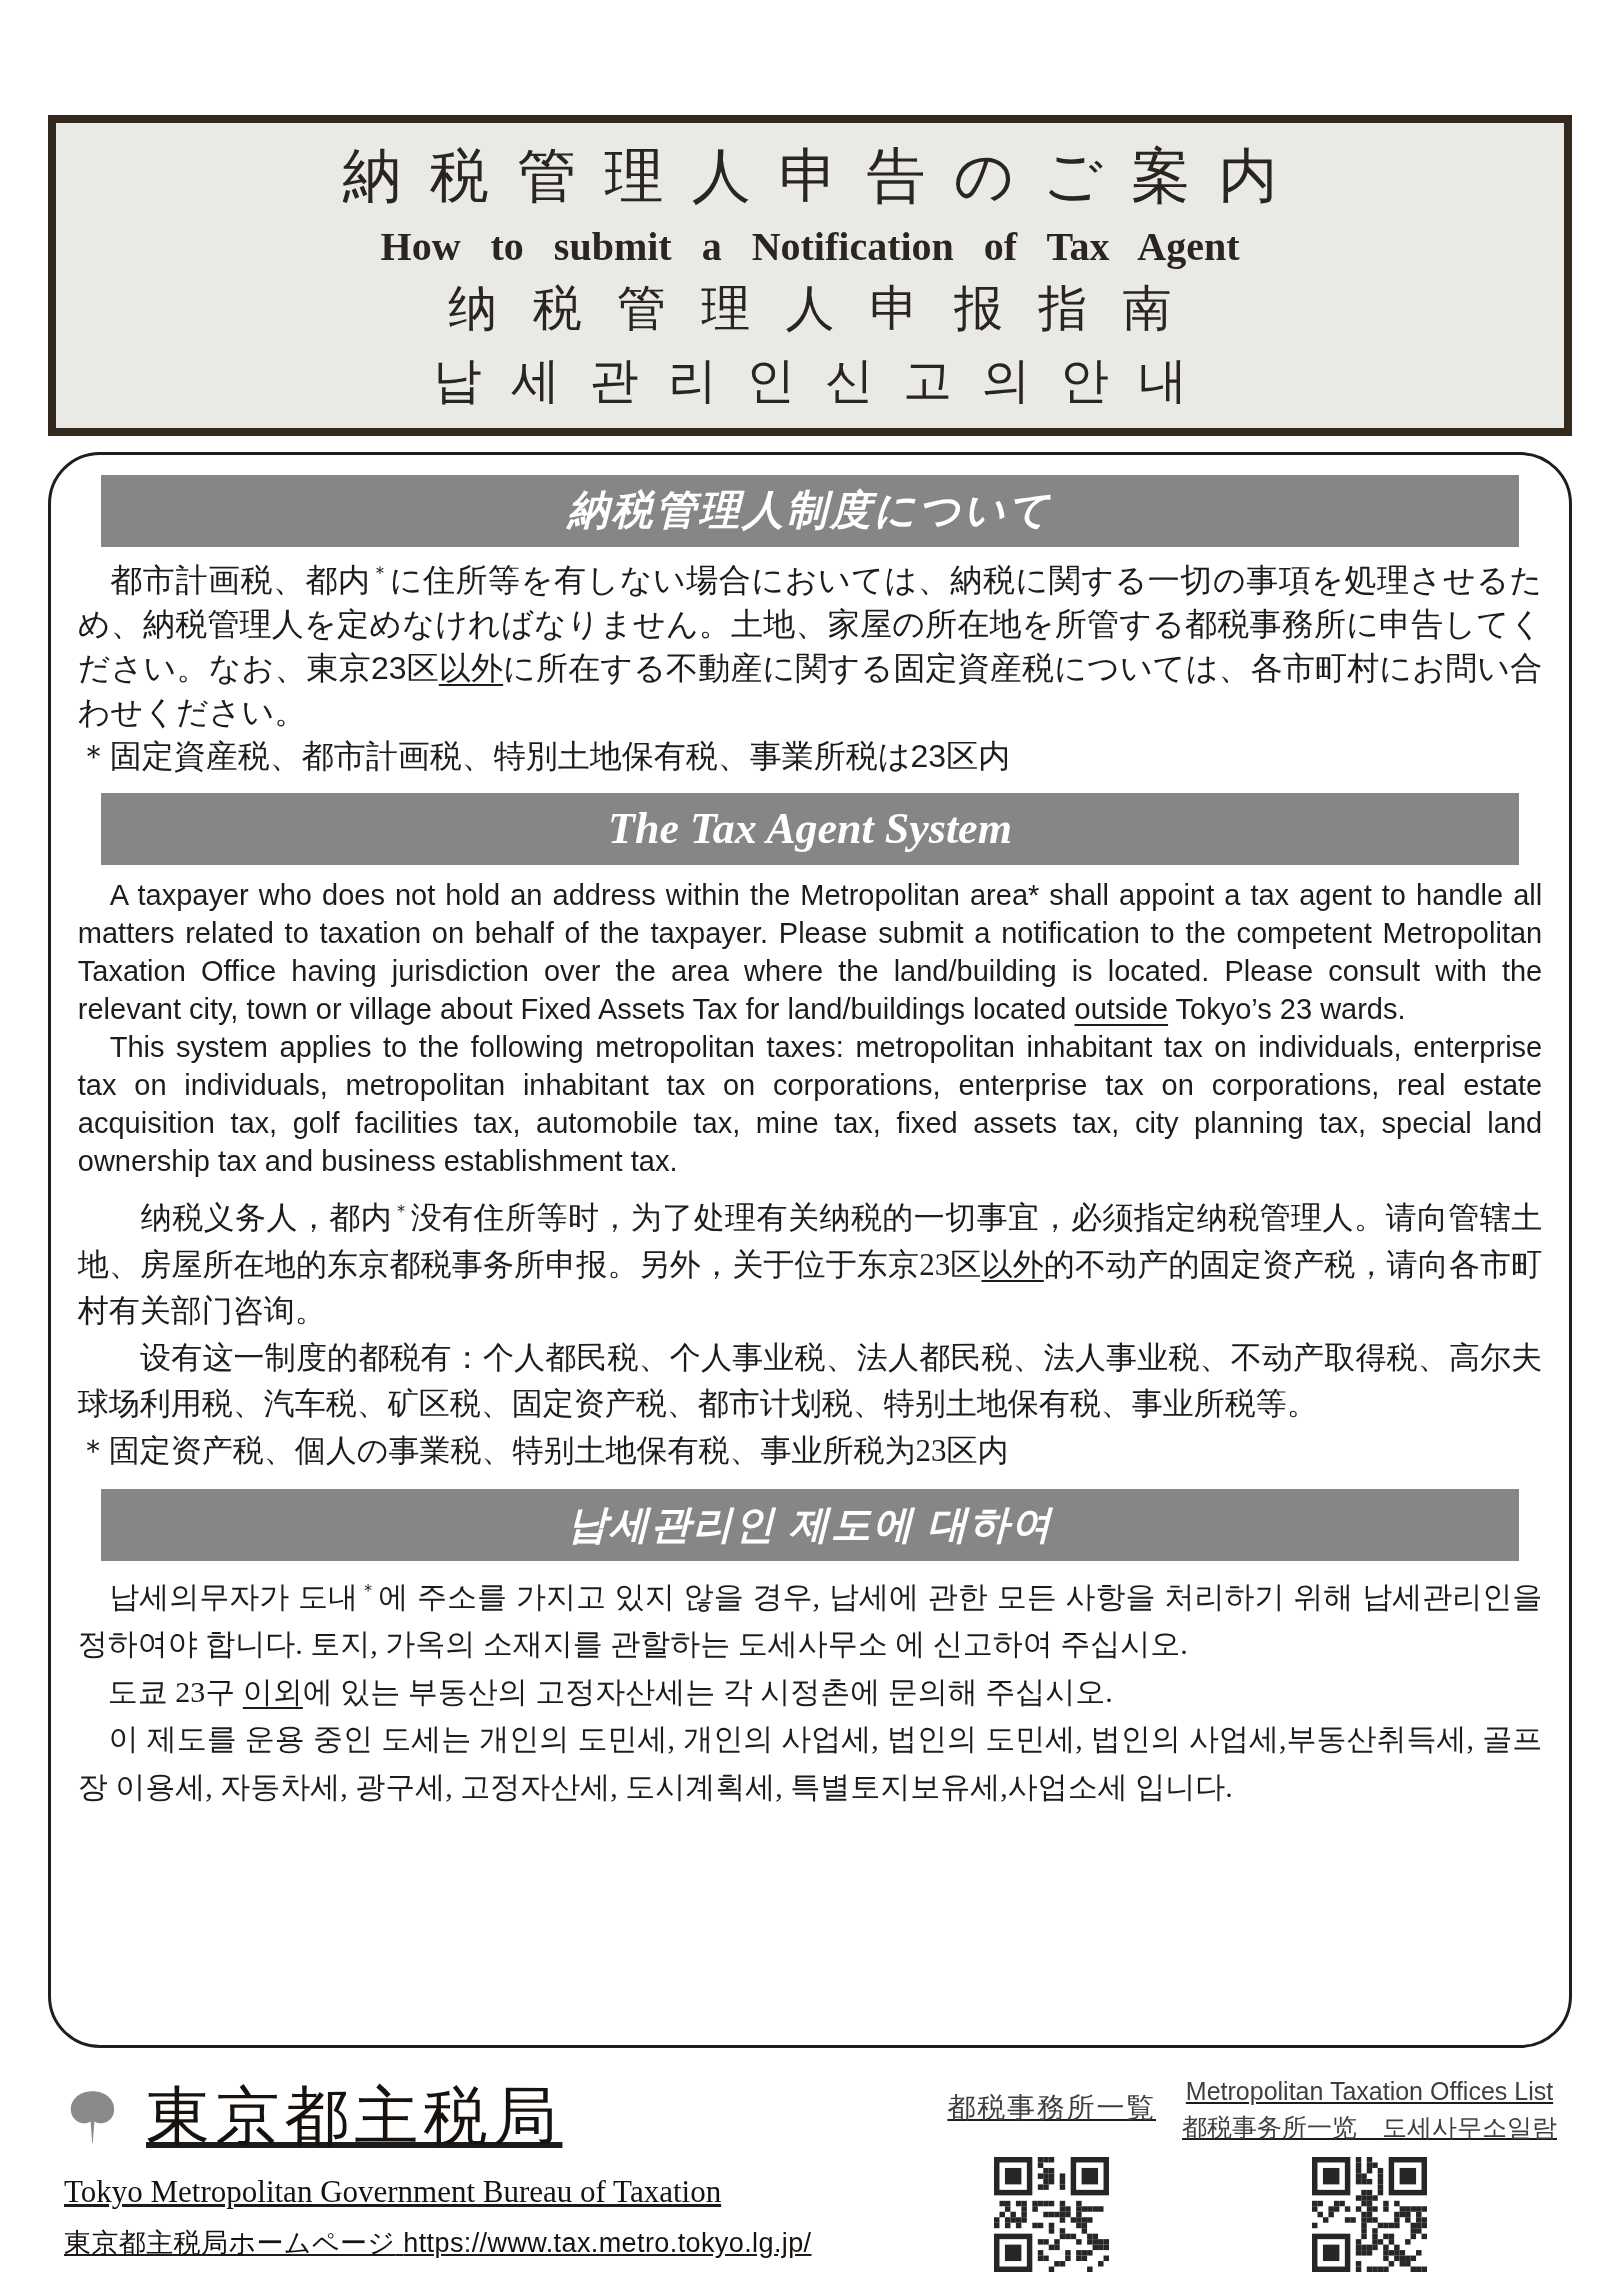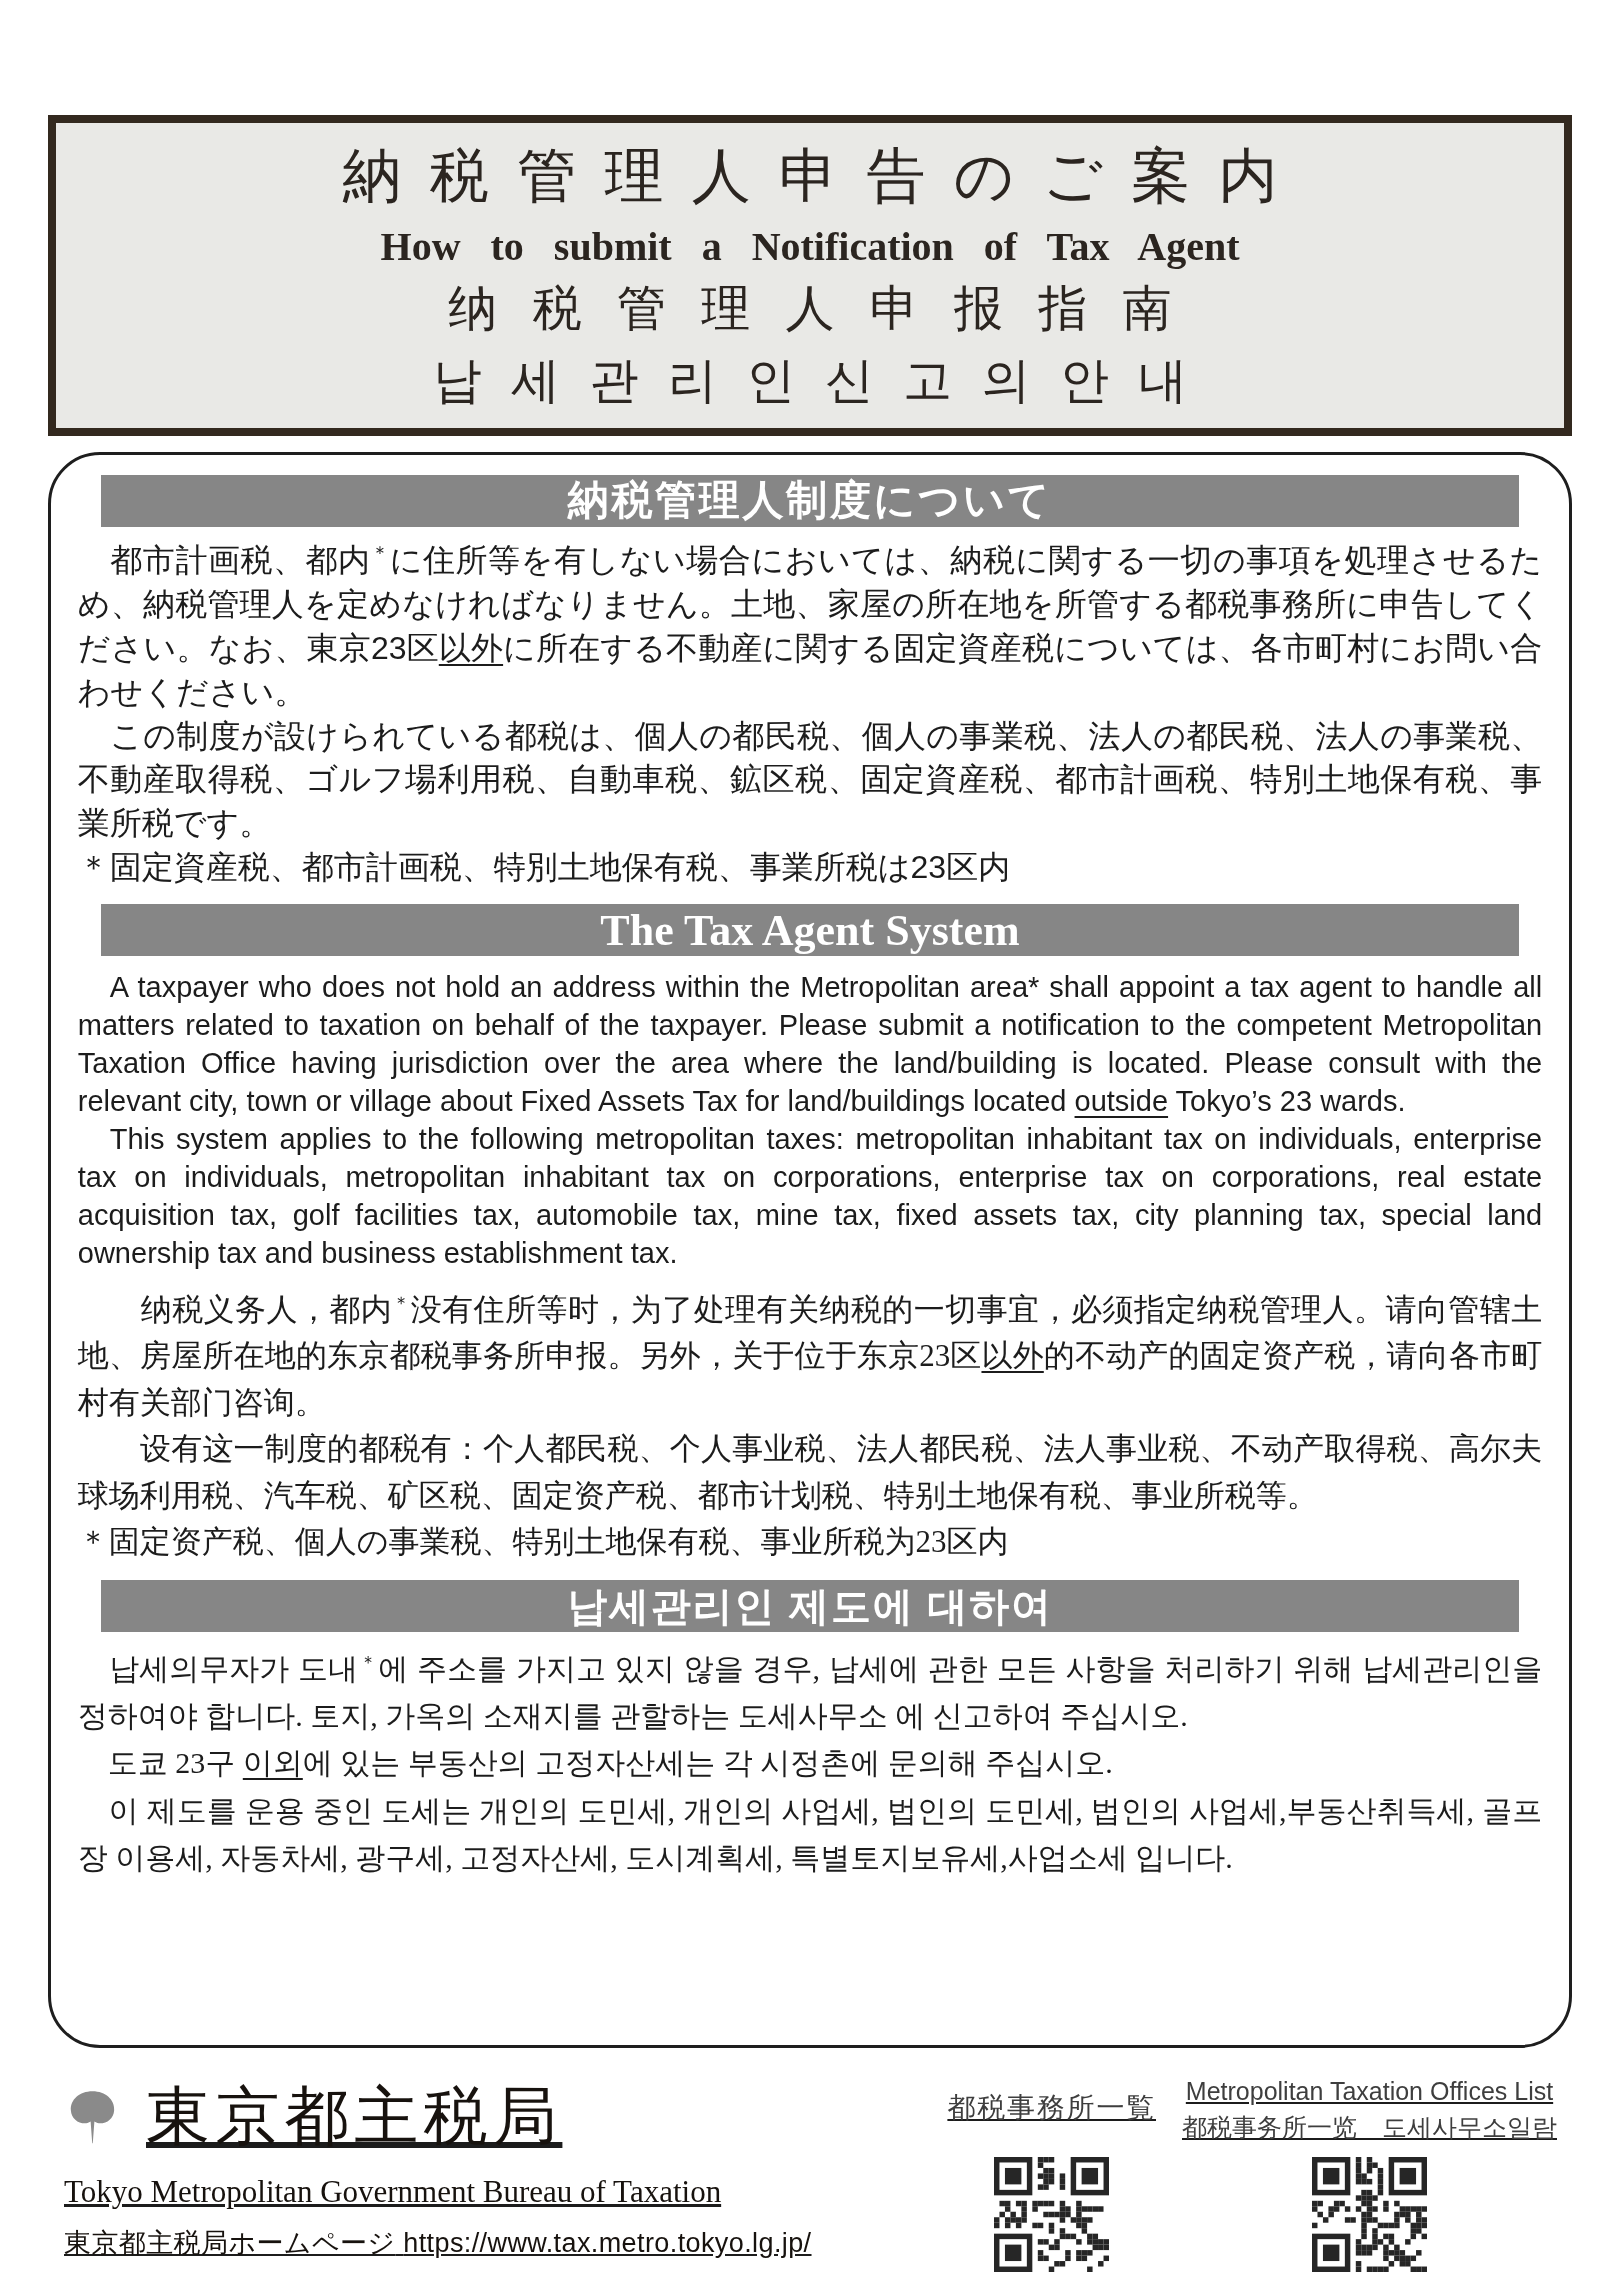--- a/index.html
+++ b/index.html
@@ -33,25 +33,25 @@
   .main-box {
     margin:0 48px;
     height:1596px;
     box-sizing:border-box;
     border:3.6px solid #1e1e1e;
     border-radius:52px;
     padding:19.7px 25px 9px 25px;
     overflow:hidden;
   }
   .bar {
-    height:52px;
+    height:72px;
     margin:0 25px;
     background:#868686;
     color:#ffffff;
-    display:flex; align-items:center; justify-content:center;
+    display:flex; align-items:center; justify-content:center;font-style:italic;
   }
   .bar-ja { font-size:41px; font-weight:bold; letter-spacing:2.7px; }
   .bar-en { font-family:"Liberation Serif", serif; font-size:44px; font-weight:bold; }
   .bar-zh { font-family:"Liberation Serif", serif; font-size:41px; font-weight:bold; letter-spacing:3.6px; }
   .bar-ko { font-size:40px; font-weight:bold; letter-spacing:1.8px; }
 
   .sec { margin-bottom:14.3px; }
   .sec .body { margin-top:12.5px; padding:0 1.8px; }
   .sec p { margin:0; text-align:justify; }
   .sec p.fn { text-align:left; }
@@ -98,21 +98,20 @@
     <div class="t-zh">纳税管理人申报指南</div>
     <div class="t-ko">납세관리인신고의안내</div>
   </div>
 
   <div class="main-box">
 
     <section class="sec">
       <div class="bar bar-ja">納税管理人制度について</div>
       <div class="body body-ja">
         <p><span>　都市計画税、都内</span><sup>＊</sup><span>に住所等を有しない場合においては、納税に関する一切の事項を処理させるため、納税管理人を定めなければなりません。土地、家屋の所在地を所管する都税事務所に申告してください。なお、東京23区</span><span class="u">以外</span><span>に所在する不動産に関する固定資産税については、各市町村にお問い合わせください。</span></p>
-        <p><span>　この制度が設けられている都税は、個人の都民税、個人の事業税、法人の都民税、法人の事業税、不動産取得税、ゴルフ場利用税、自動車税、鉱区税、固定資産税、都市計画税、特別土地保有税、事業所税です。</span></p>
         <p class="fn"><span>＊固定資産税、都市計画税、特別土地保有税、事業所税は23区内</span></p>
       </div>
     </section>
 
     <section class="sec">
       <div class="bar bar-en">The Tax Agent System</div>
       <div class="body body-en">
         <p class="indent"><span>A taxpayer who does not hold an address within the Metropolitan area* shall appoint a tax agent to handle all matters related to taxation on behalf of the taxpayer. Please submit a notification to the competent Metropolitan Taxation Office having jurisdiction over the area where the land/building is located. Please consult with the relevant city, town or village about Fixed Assets Tax for land/buildings located </span><span class="u">outside</span><span> Tokyo’s 23 wards.</span></p>
         <p class="indent"><span>This system applies to the following metropolitan taxes: metropolitan inhabitant tax on individuals, enterprise tax on individuals, metropolitan inhabitant tax on corporations, enterprise tax on corporations, real estate acquisition tax, golf facilities tax, automobile tax, mine tax, fixed assets tax, city planning tax, special land ownership tax and business establishment tax.</span></p>
       </div>

